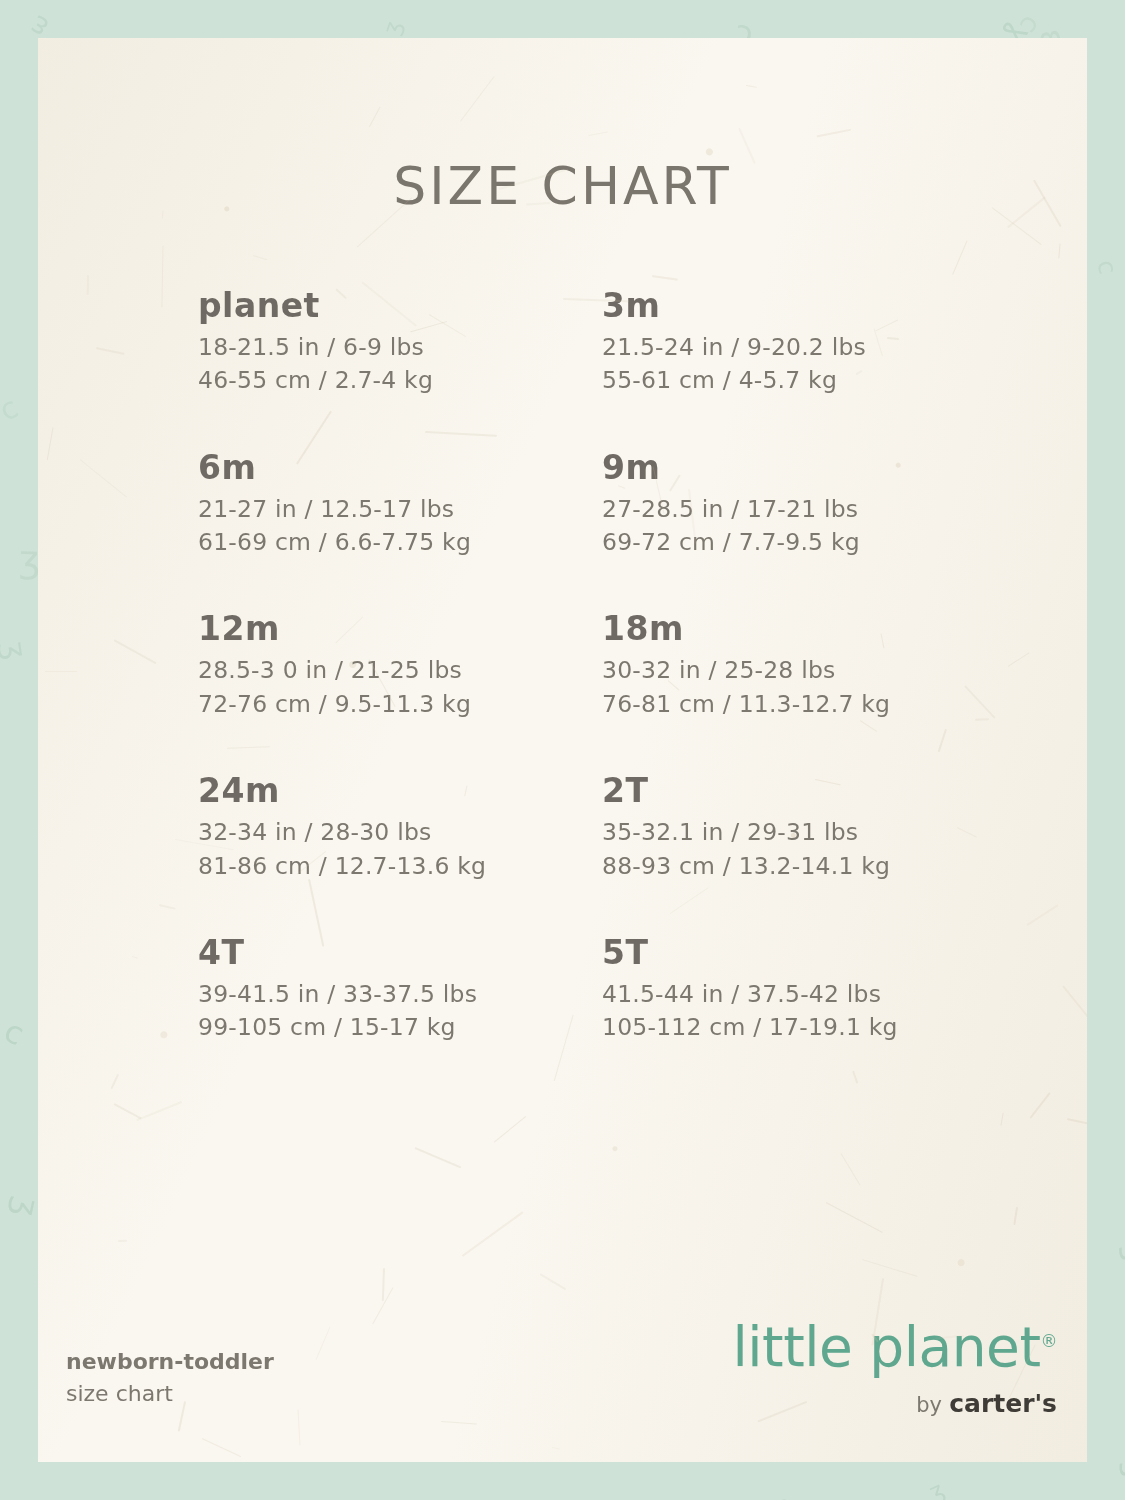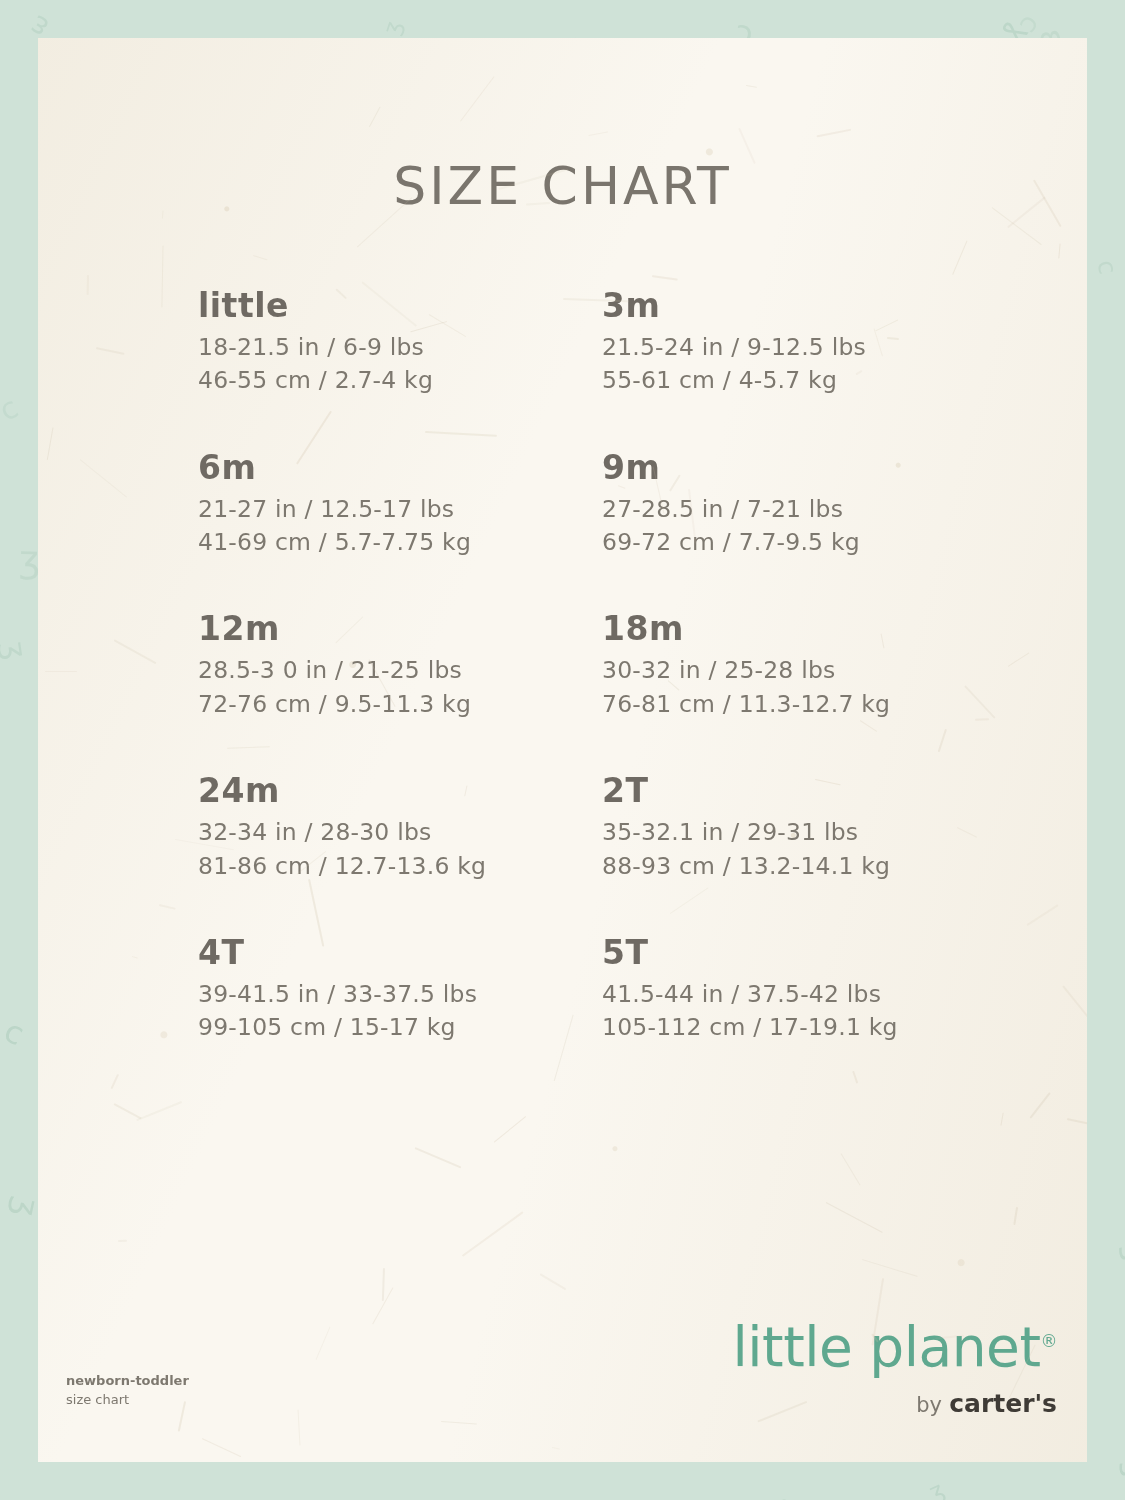--- a/index.html
+++ b/index.html
@@ -114,21 +114,21 @@
     line-height: 1.42;
     letter-spacing: 0.2px;
   }
 
   
   #footer-left {
     position: absolute;
     left: 28px;
     bottom: 52px;
     color: #7d786f;
-    font-size: 13px;
+    font-size: 22px;
     line-height: 1.45;
   }
   #footer-left .fl-1 { font-weight: bold; }
 
   #brand {
     position: absolute;
     right: 30px;
     bottom: 46px;
     text-align: right;
   }
@@ -187,40 +187,40 @@
     </div>
 
   <div id="card">
     <div id="paper-texture"></div>
 
     <div id="title">SIZE CHART</div>
 
     <div id="grid">
 
       <div class="size-entry">
-        <div class="size-label">little</div>
+        <div class="size-label">planet</div>
         <div class="size-line">18-21.5 in / 6-9 lbs</div>
         <div class="size-line">46-55 cm / 2.7-4 kg</div>
       </div>
 
       <div class="size-entry">
         <div class="size-label">3m</div>
-        <div class="size-line">21.5-24 in / 9-12.5 lbs</div>
+        <div class="size-line">21.5-24 in / 9-20.2 lbs</div>
         <div class="size-line">55-61 cm / 4-5.7 kg</div>
       </div>
 
       <div class="size-entry">
         <div class="size-label">6m</div>
         <div class="size-line">21-27 in / 12.5-17 lbs</div>
-        <div class="size-line">41-69 cm / 5.7-7.75 kg</div>
+        <div class="size-line">61-69 cm / 6.6-7.75 kg</div>
       </div>
 
       <div class="size-entry">
         <div class="size-label">9m</div>
-        <div class="size-line">27-28.5 in / 7-21 lbs</div>
+        <div class="size-line">27-28.5 in / 17-21 lbs</div>
         <div class="size-line">69-72 cm / 7.7-9.5 kg</div>
       </div>
 
       <div class="size-entry">
         <div class="size-label">12m</div>
         <div class="size-line">28.5-3 0 in / 21-25 lbs</div>
         <div class="size-line">72-76 cm / 9.5-11.3 kg</div>
       </div>
 
       <div class="size-entry">

